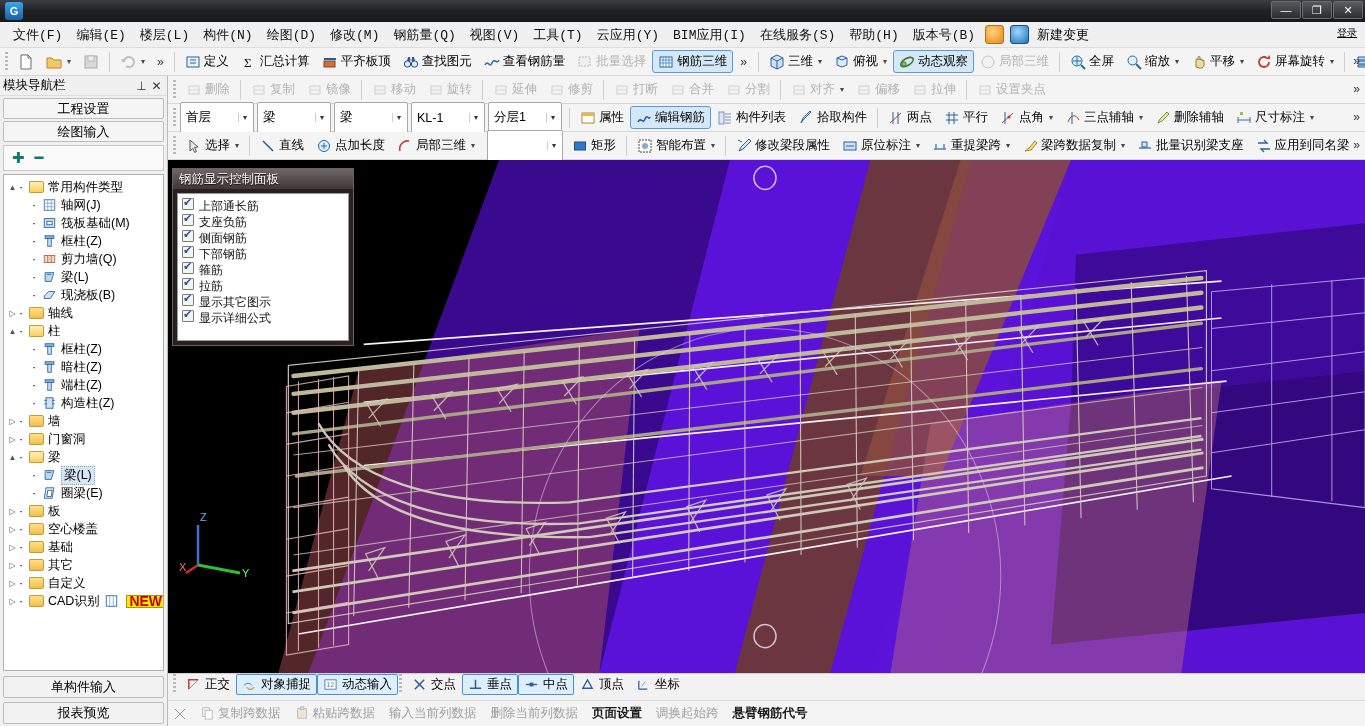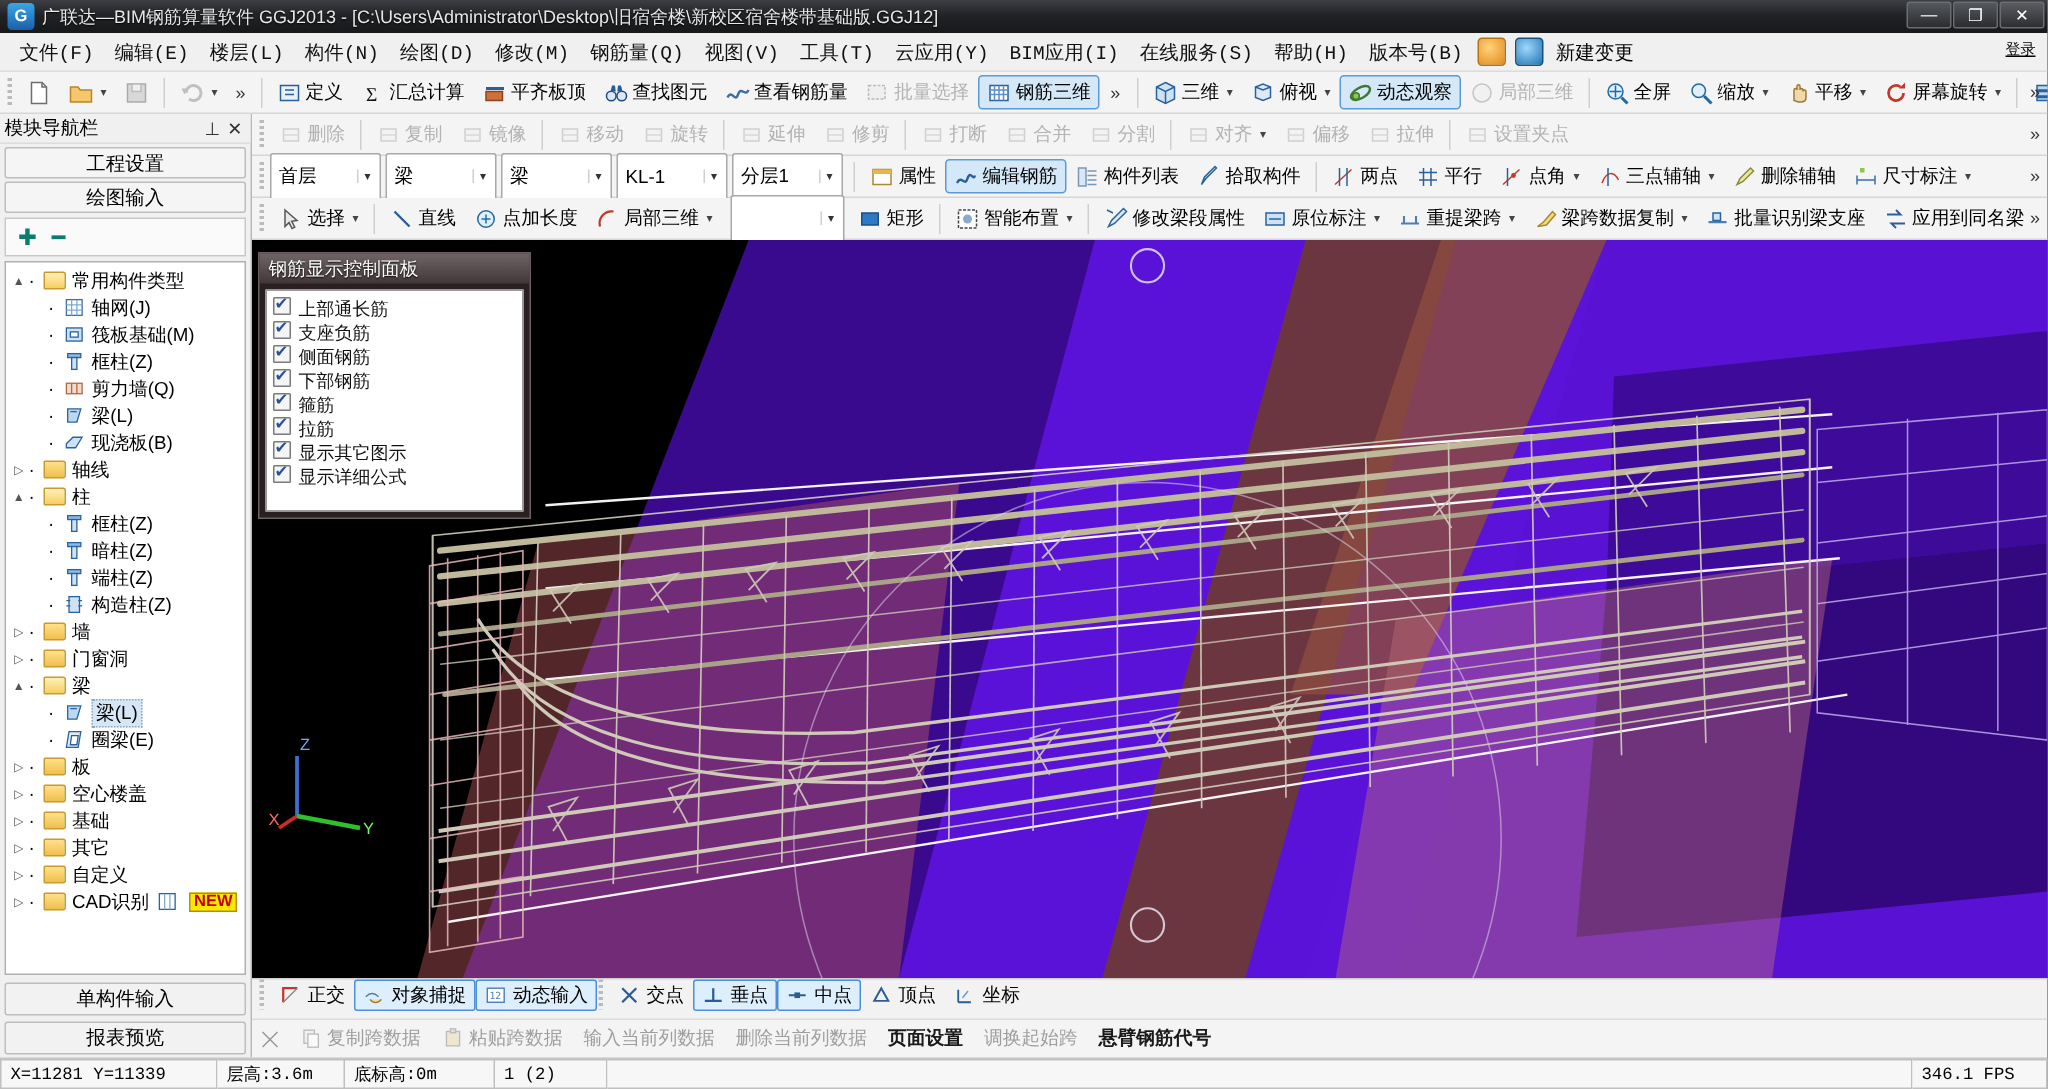--- a/index.html
+++ b/index.html
@@ -113,21 +113,21 @@
   .tw{ width:13px;flex:0 0 13px;text-align:center;font-size:8px;color:#555;}
   .tdots{ width:10px;flex:0 0 10px;}
   .folder{
     width:15px;height:12px;flex:0 0 15px;margin-right:4px;border-radius:1px 2px 2px 1px;
     background:linear-gradient(180deg,#ffe08a,#f0bf4d); border:1px solid #c99a2e;
   }
   .folder.open{ background:linear-gradient(180deg,#fff0b8,#f7cf62); }
   .micro{ width:15px;height:14px;flex:0 0 15px;margin-right:4px;}
   .indent1{ width:13px;flex:0 0 13px;}
   .newbadge{
-    background:#ffe800; color:#c00000; font-size:11px; font-weight:bold;
+    background:#ffe800; color:#c00000; font-size:14px; font-weight:bold;
     border:1px solid #b58f00; padding:0 2px; margin-left:3px; line-height:11px;
   }
   .sb-bottom-btn{
     height:22px; margin:2px 3px; background:#f2f2f2; border:1px solid #bdbdbd;
     display:flex;align-items:center;justify-content:center;font-size:13px;border-radius:2px;
   }
 
   
   .main{ flex:1 1 auto; display:flex; flex-direction:column; min-width:0; }
   .viewport{ flex:1 1 auto; position:relative; background:#000; overflow:hidden; }
@@ -194,21 +194,20 @@
 </style>
 </head>
 <body>
 
 <div class="app">
 
   <div class="titlebar">
     <div class="tb-logo">
       <span>G</span>
     </div>
-    <div class="tb-title">广联达—BIM钢筋算量软件 GGJ2013 - [C:\Users\Administrator\Desktop\旧宿舍楼\新校区宿舍楼带基础版.GGJ12]</div>
     <div class="tb-btns">
       <div class="tb-btn">—</div>
       <div class="tb-btn">❐</div>
       <div class="tb-btn close">✕</div>
     </div>
   </div>
 
   <div class="menubar">
     <div class="menu-item">文件(F)</div>
     <div class="menu-item">编辑(E)</div>
@@ -1164,27 +1163,13 @@
         </div>
         <div class="cmditem dim">输入当前列数据</div>
         <div class="cmditem dim">删除当前列数据</div>
         <div class="cmditem bold">页面设置</div>
         <div class="cmditem dim">调换起始跨</div>
         <div class="cmditem bold">悬臂钢筋代号</div>
       </div>
     </div>
   </div>
 
-  <div class="statusbar">
-    <div class="st first" style="width:145px">X=11281  Y=11339</div>
-    <div class="st" style="width:85px">
-      <span>层高</span>
-        <span>:3.6m</span>
-    </div>
-    <div class="st" style="width:100px">
-      <span>底标高</span>
-        <span>:0m</span>
-    </div>
-    <div class="st" style="width:75px">1 (2)</div>
-    <div class="st flex"></div>
-    <div class="st" style="width:90px">346.1 FPS</div>
-  </div>
 </div>
 
 </body></html>

